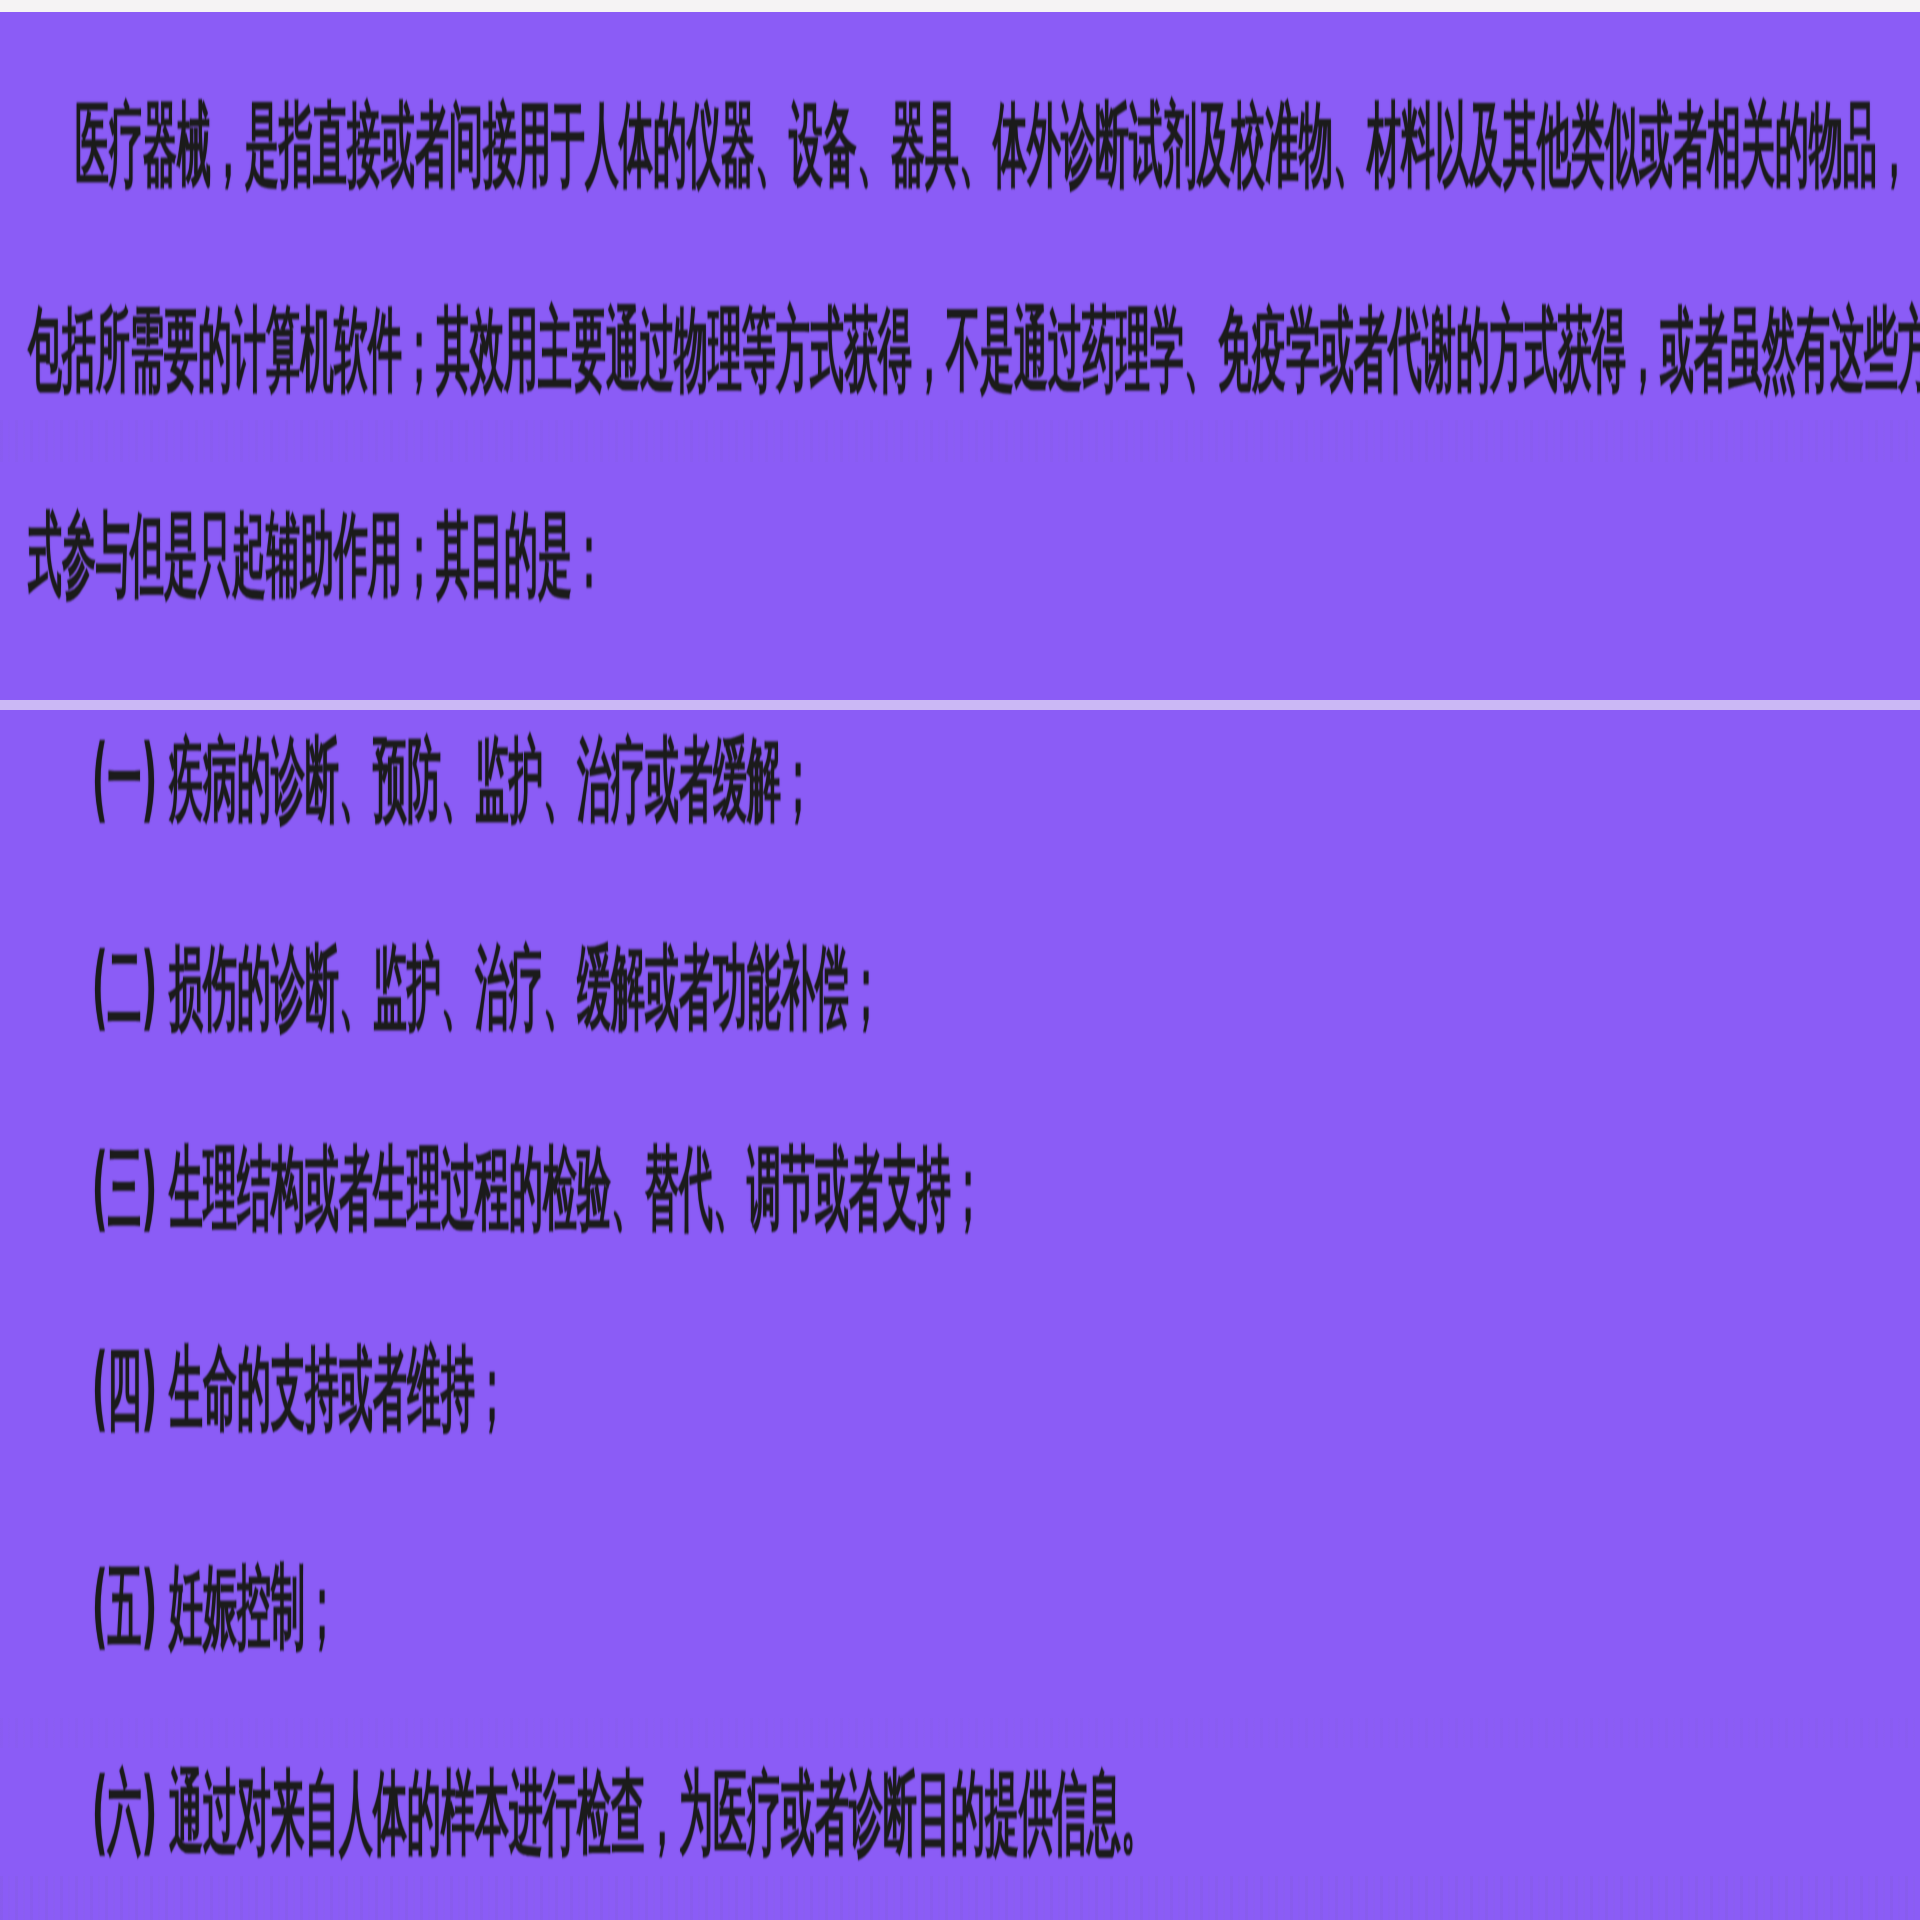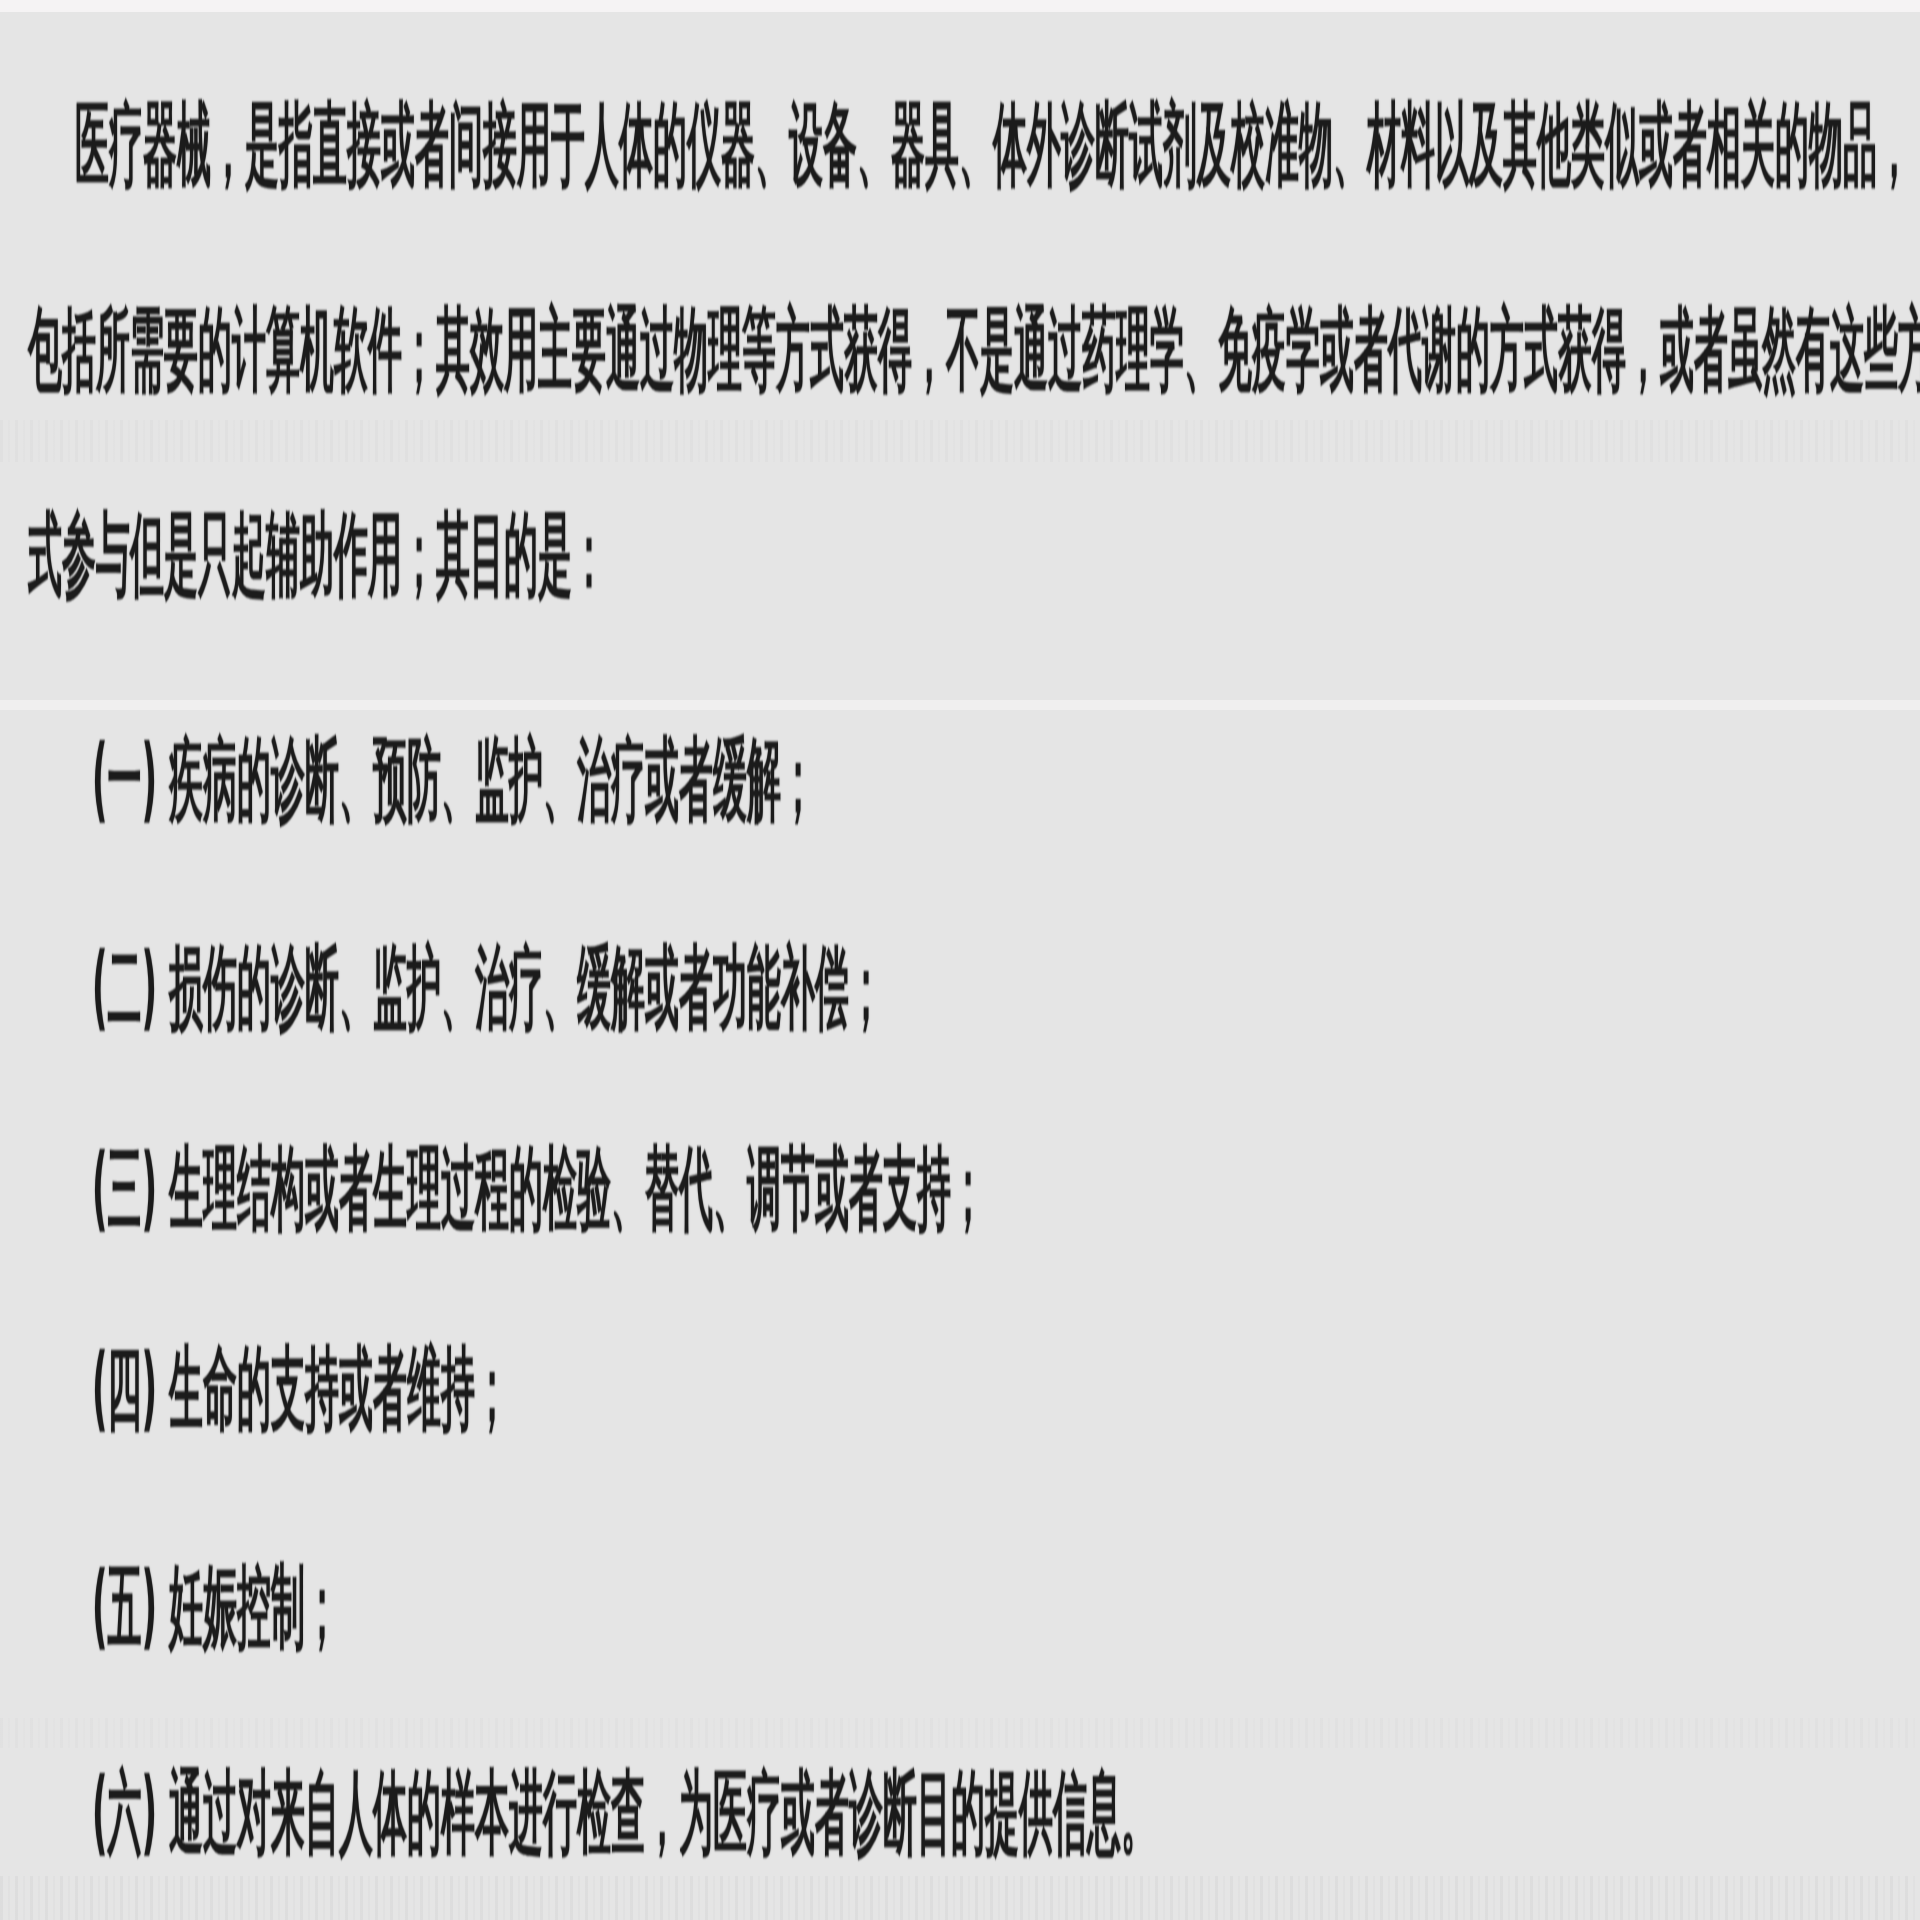--- a/index.html
+++ b/index.html
@@ -4,21 +4,21 @@
 <style>
   html, body {
     margin: 0;
     padding: 0;
     background: #ffffff;
   }
   #page {
     position: relative;
     width: 1920px;
     height: 1920px;
-    background: #e5e5e5;
+    background: #8b5cf6;
     overflow: hidden;
     font-family: "DejaVu Sans", sans-serif;
   }
   
   .tline {
     position: absolute;
     white-space: nowrap;
     font-size: 34px;
     line-height: 34px;
     font-weight: 700;

